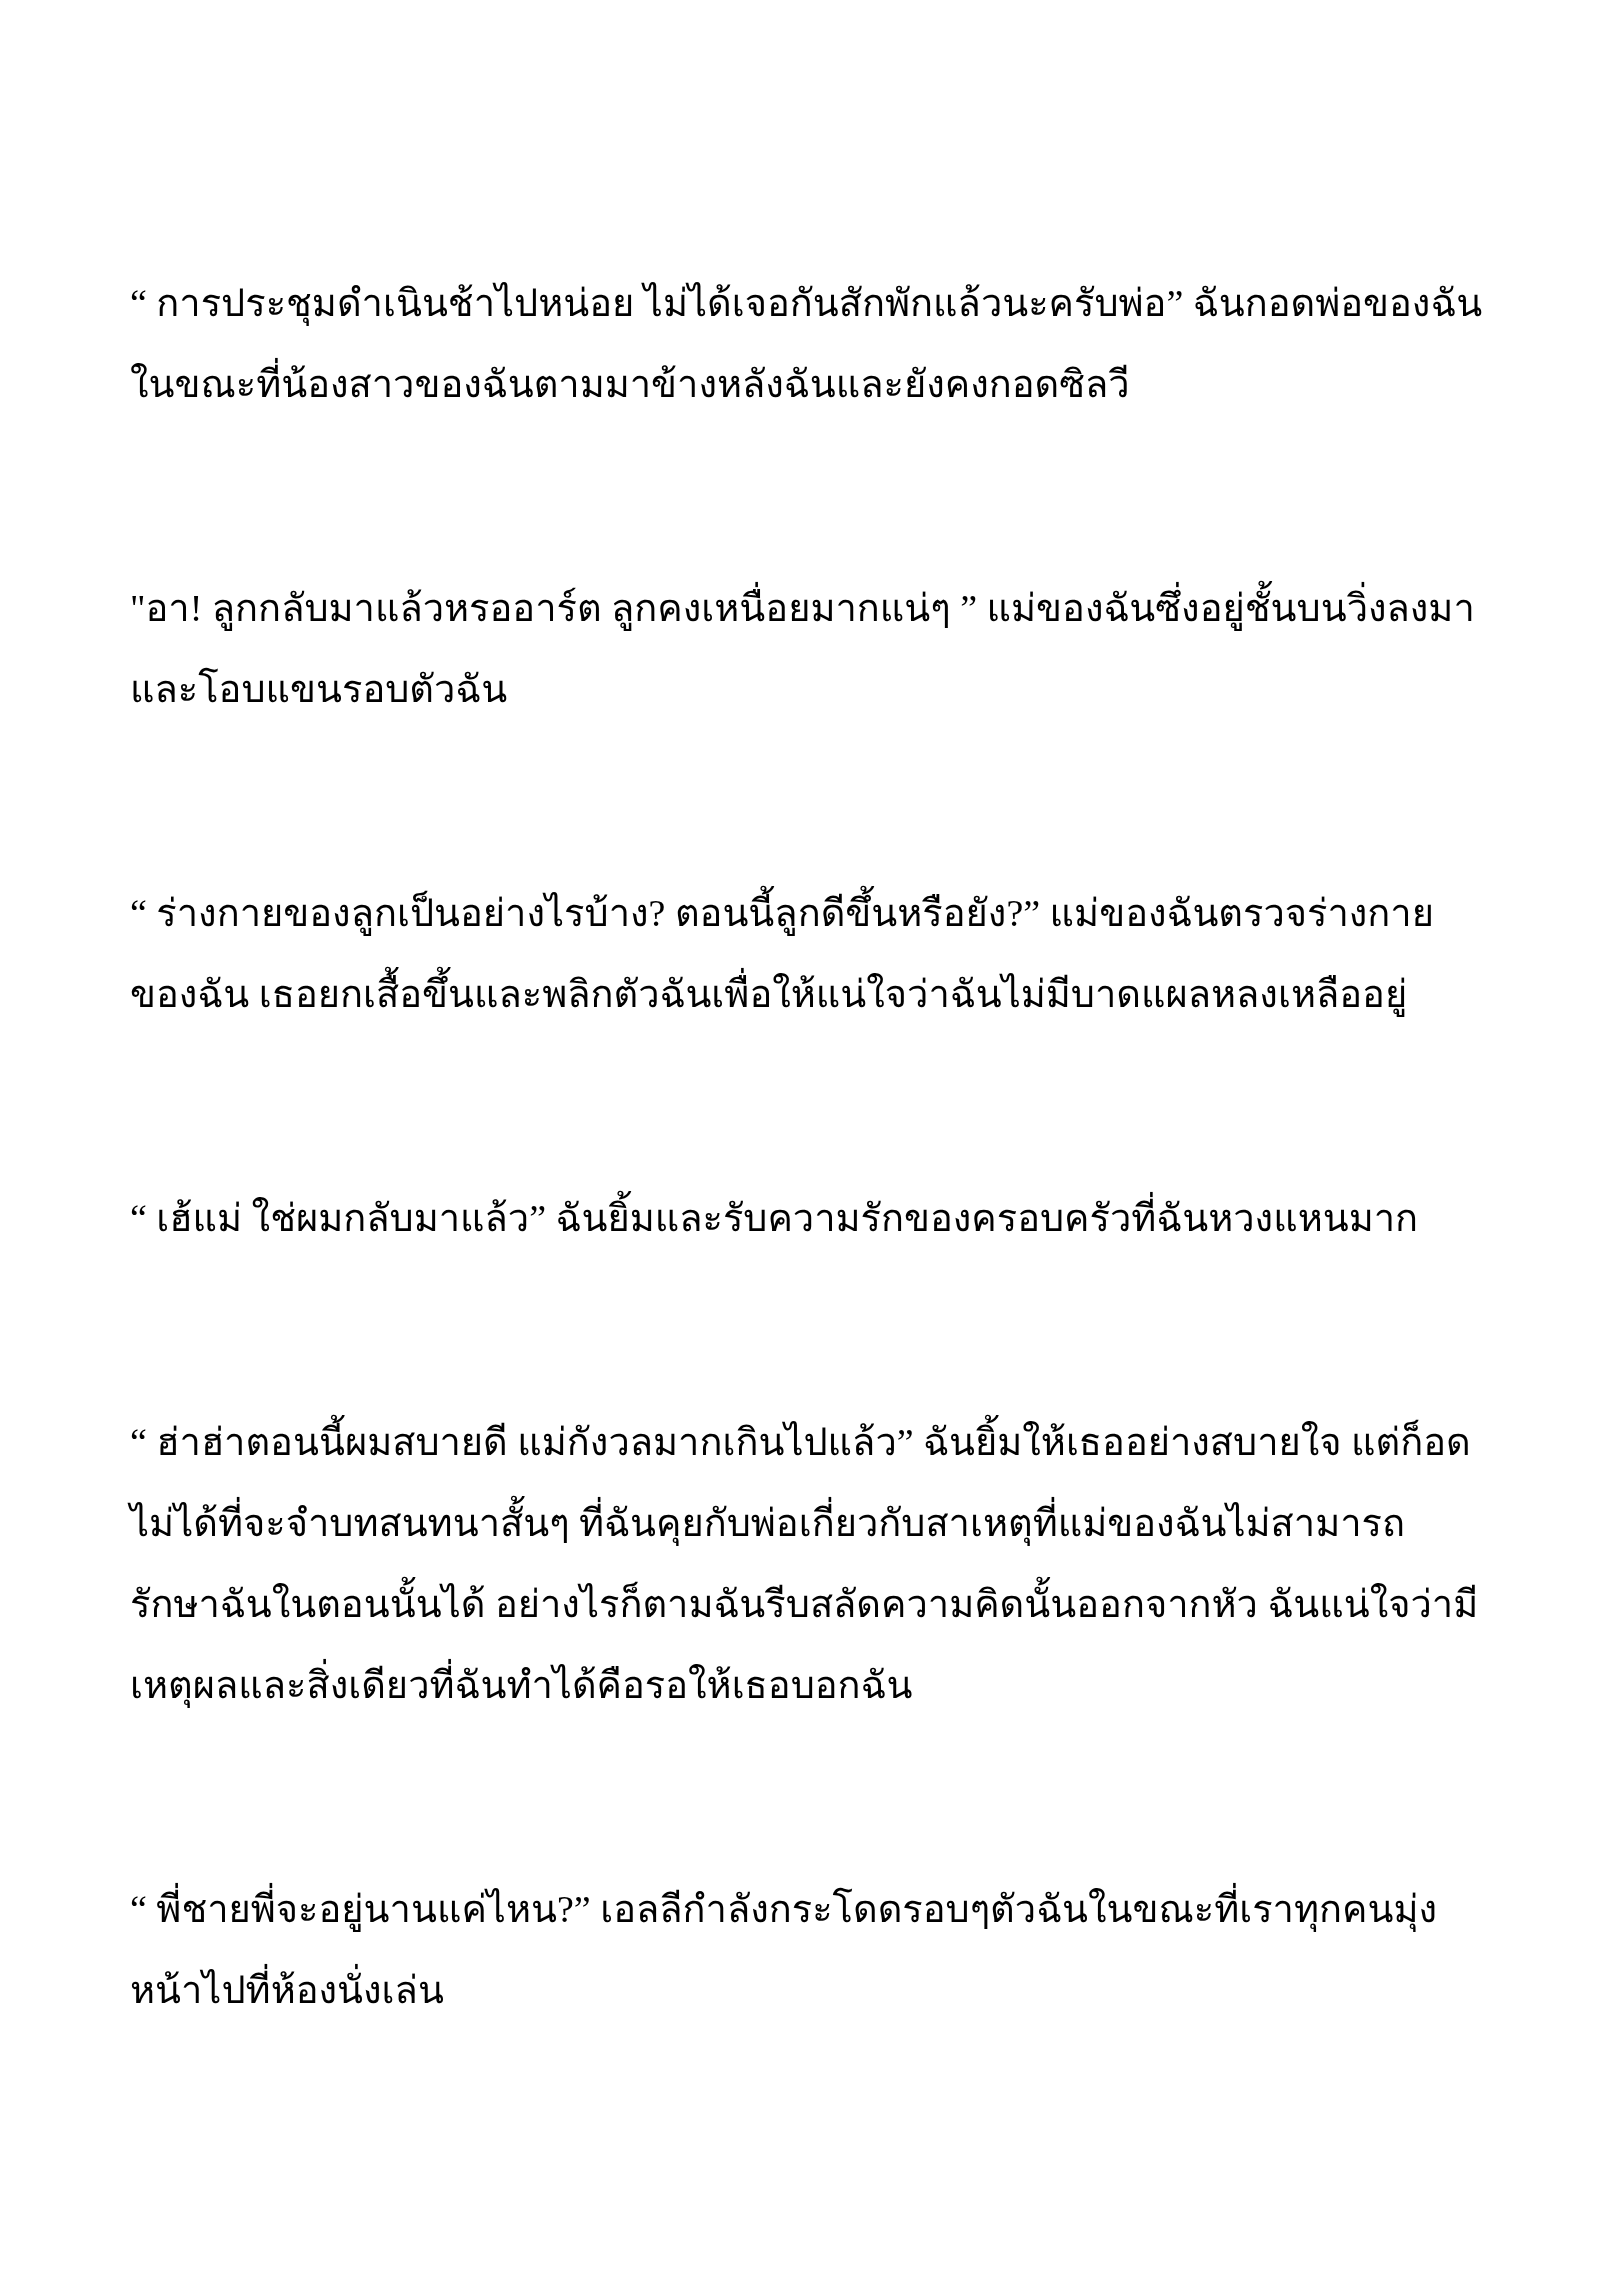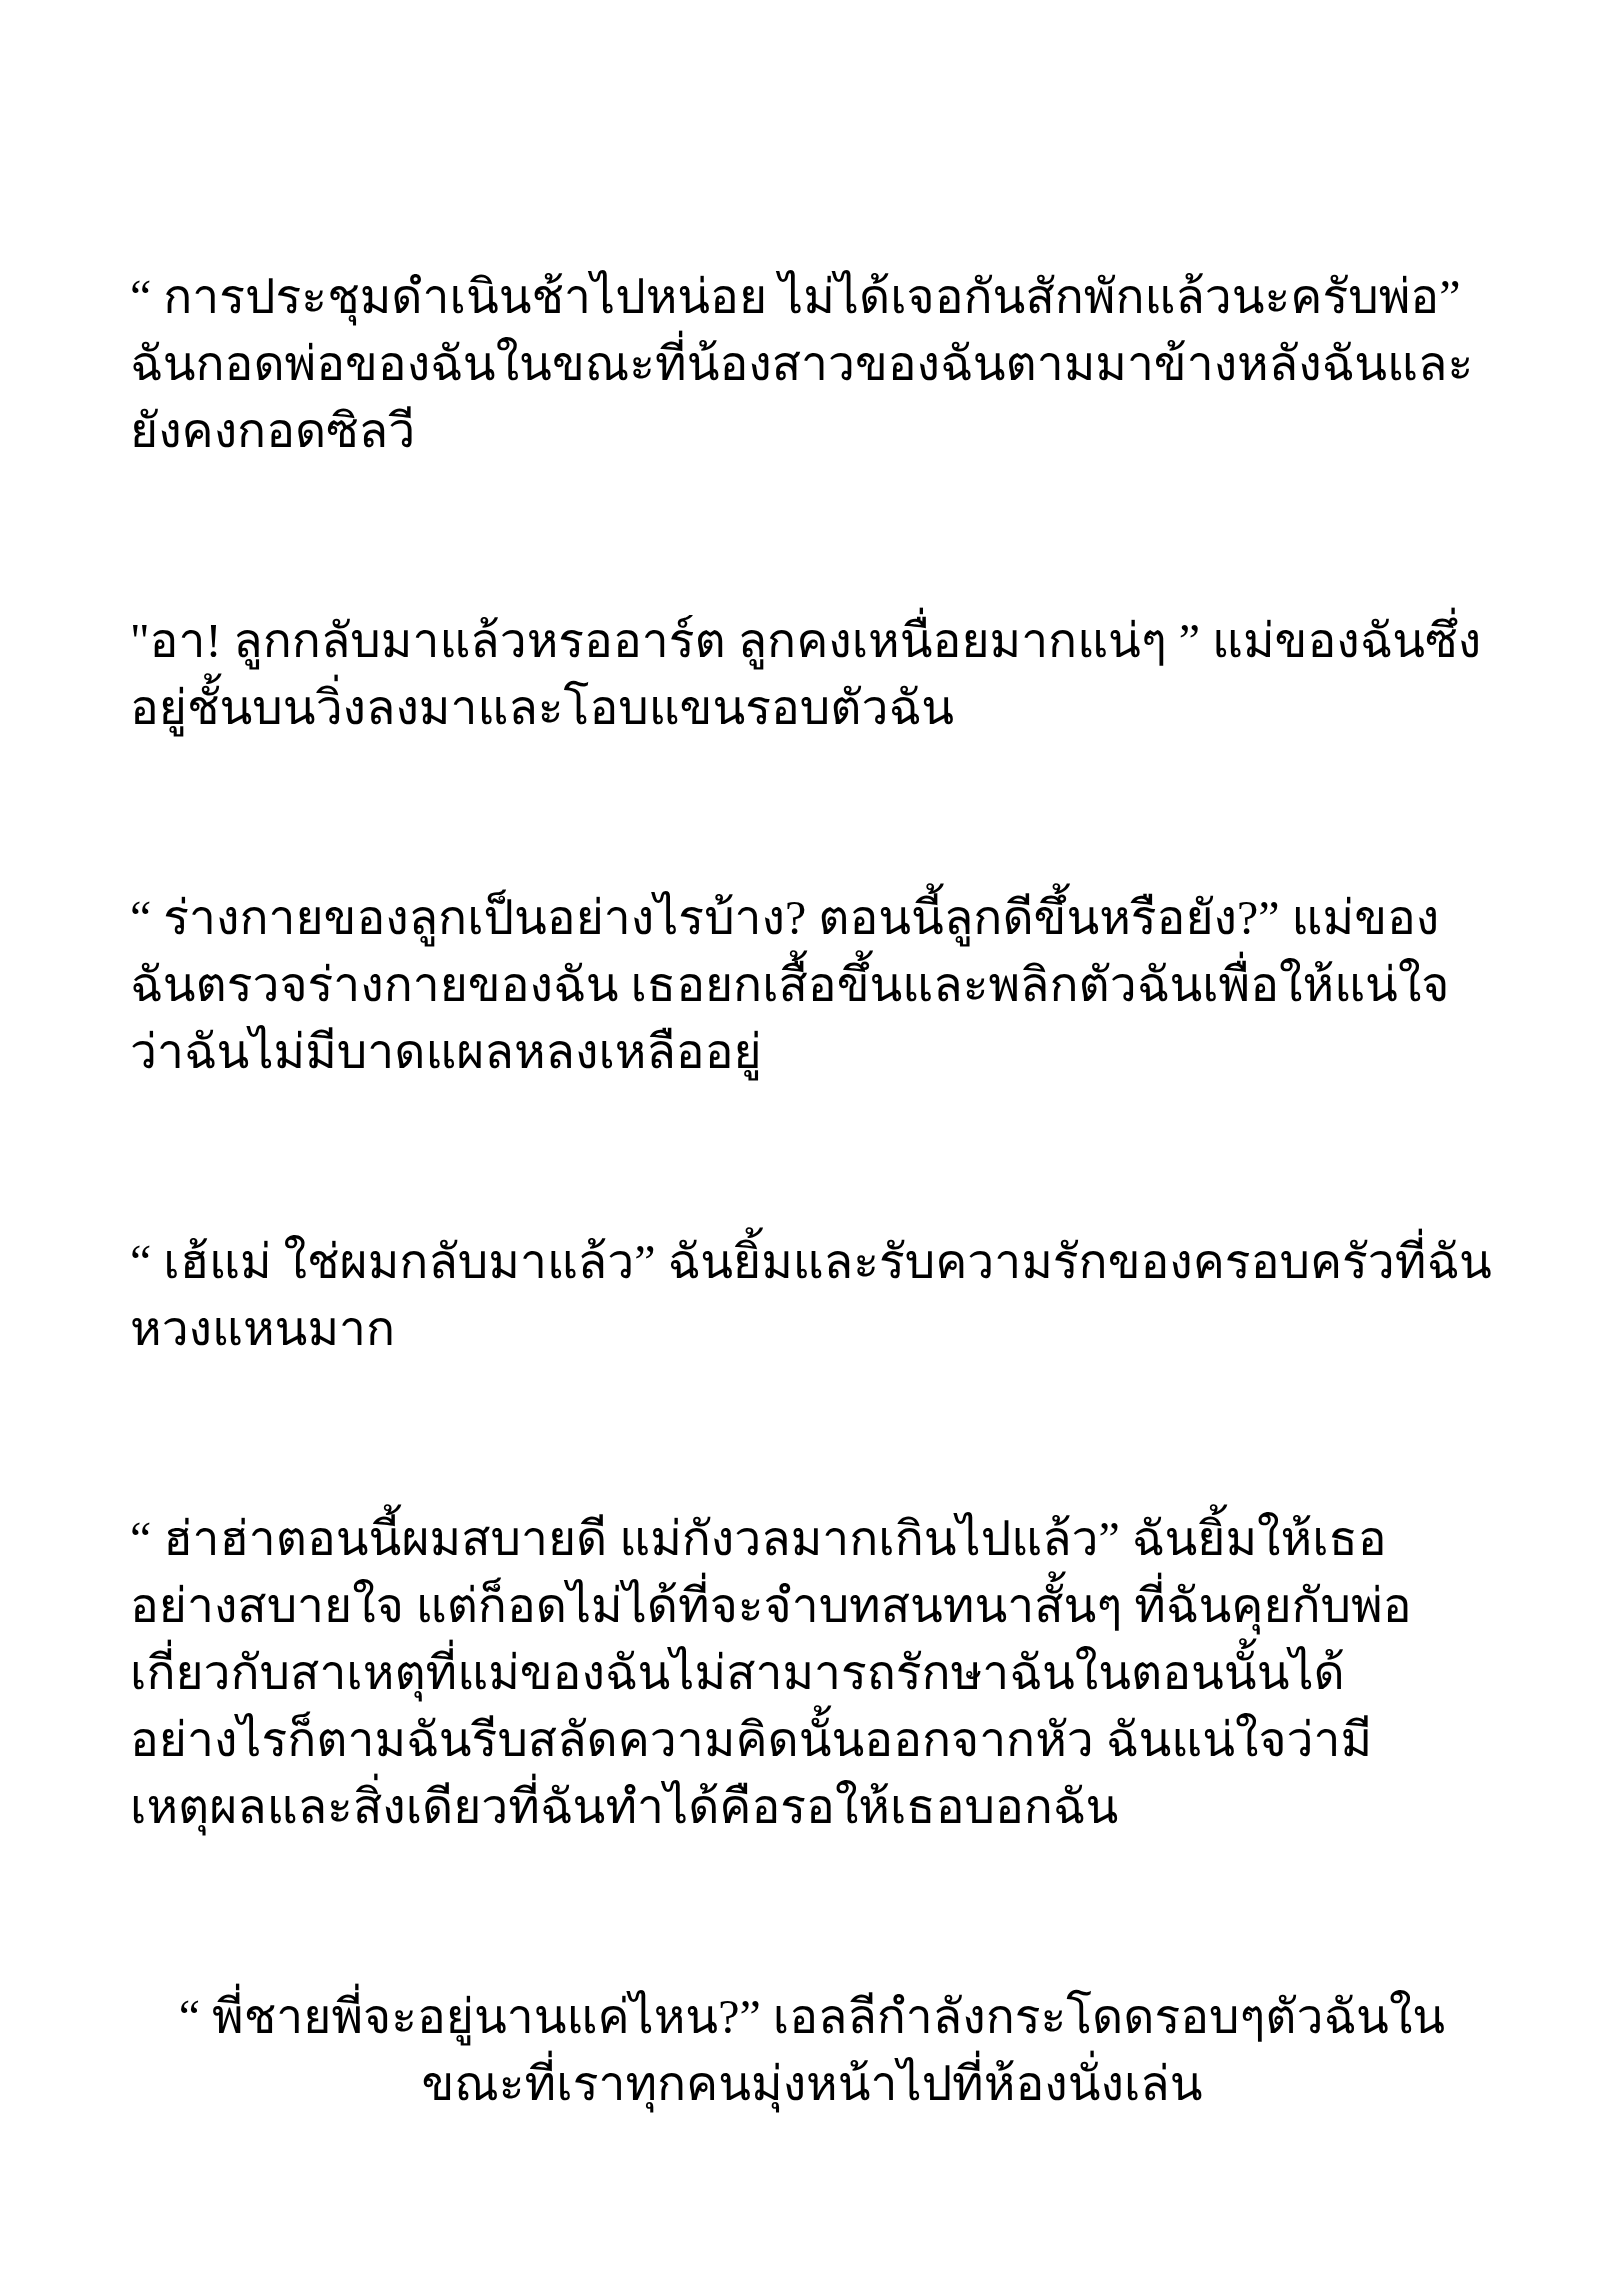--- a/index.html
+++ b/index.html
@@ -16,31 +16,30 @@
     font-family: "Liberation Serif", "DejaVu Serif", serif;
   }
   .content {
     position: absolute;
     top: 263px;
     left: 130px;
     width: 1364px;
     color: #000000;
   }
   .para {
-    font-size: 48px;
-    line-height: 67px;
+    font-size: 38px;
+    line-height: 81px;
     margin: 0 0 143px 0;
     text-align: left;
     word-break: normal;
     white-space: normal;
     letter-spacing: 0px;
   }
   .para:last-child {
     margin-bottom: 0;
-    text-align: center;
   }
 </style>
 </head>
 <body>
 
 <div class="page">
   <div class="content">
     <p class="para">“ การประชุมดำเนินช้าไปหน่อย ไม่ได้เจอกันสักพักแล้วนะครับพ่อ” ฉันกอดพ่อของฉันในขณะที่น้องสาวของฉันตามมาข้างหลังฉันและยังคงกอดซิลวี</p>
     <p class="para">"อา! ลูกกลับมาแล้วหรออาร์ต ลูกคงเหนื่อยมากแน่ๆ ” แม่ของฉันซึ่งอยู่ชั้นบนวิ่งลงมาและโอบแขนรอบตัวฉัน</p>
     <p class="para">“ ร่างกายของลูกเป็นอย่างไรบ้าง? ตอนนี้ลูกดีขึ้นหรือยัง?” แม่ของฉันตรวจร่างกายของฉัน เธอยกเสื้อขึ้นและพลิกตัวฉันเพื่อให้แน่ใจว่าฉันไม่มีบาดแผลหลงเหลืออยู่</p>

